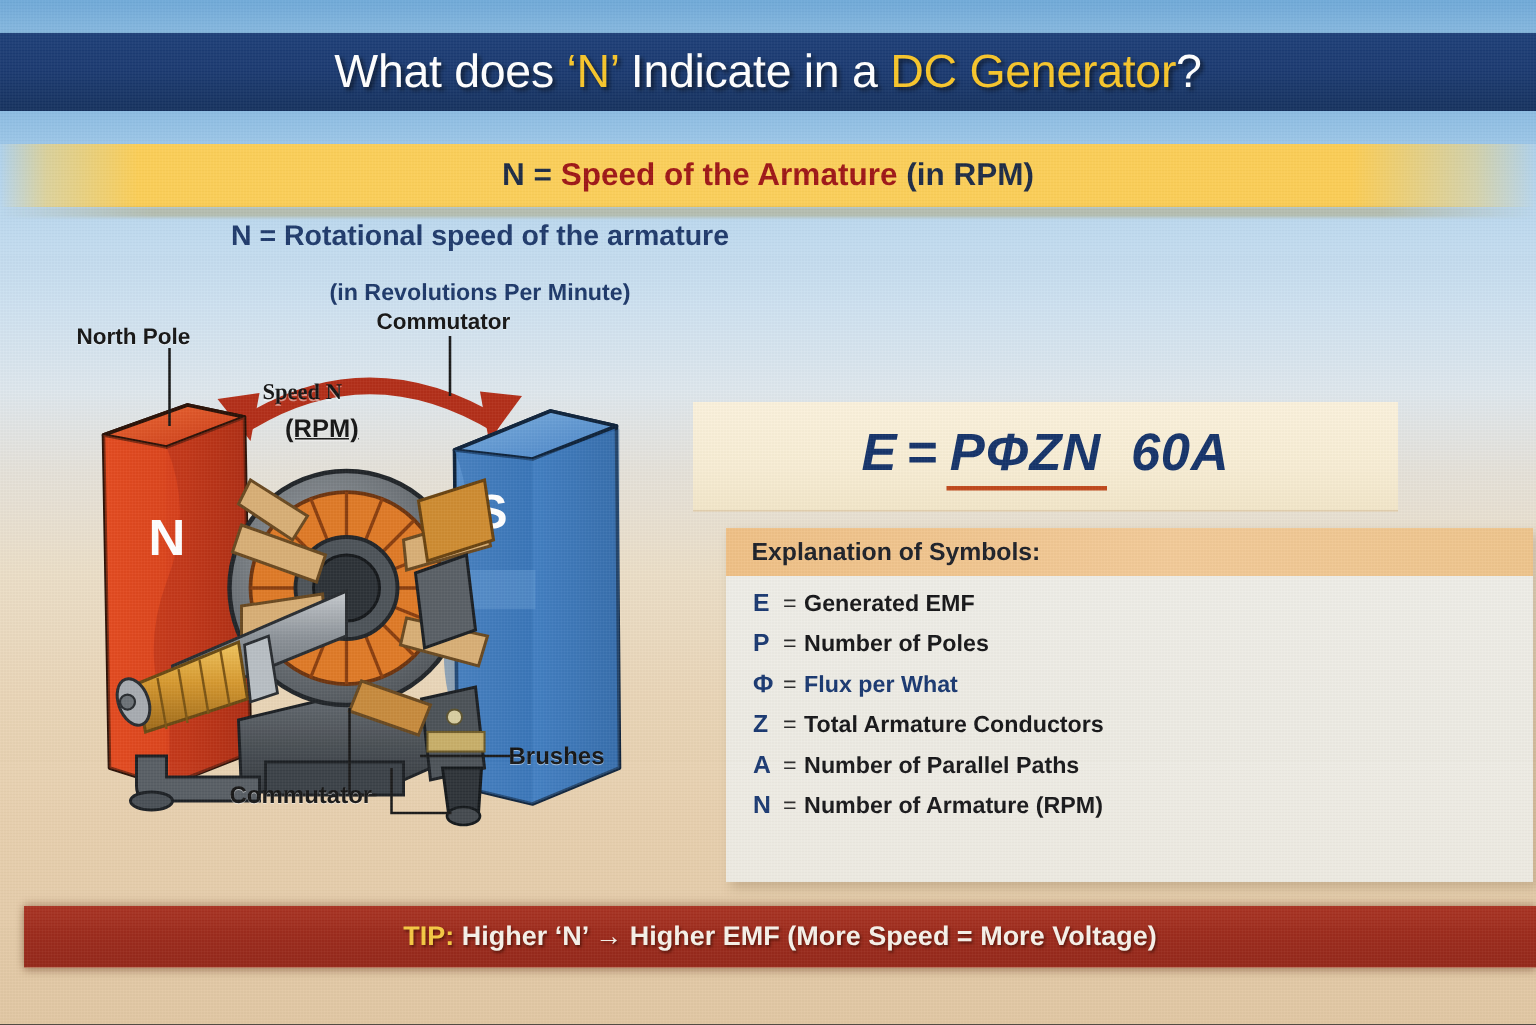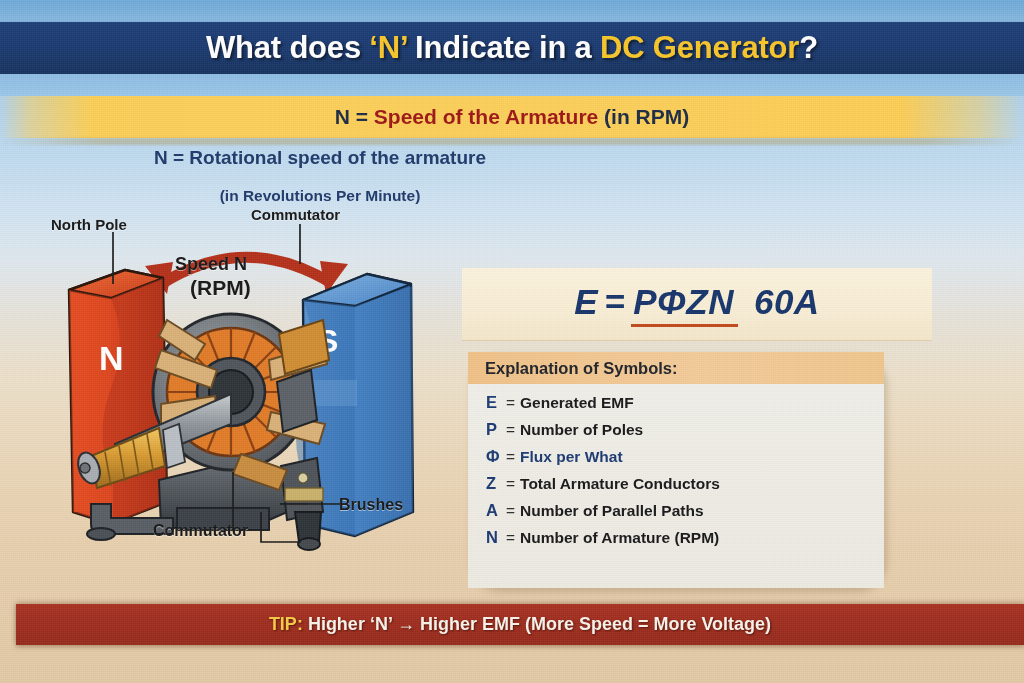--- a/index.html
+++ b/index.html
@@ -49,21 +49,21 @@
     position: absolute;
     left: 0; right: 0; top: 22px; height: 52px;
     background: linear-gradient(180deg,#1d3f78 0%,#1b3a70 50%,#16325f 100%);
     display: flex;
     align-items: center;
     justify-content: center;
     box-shadow: 0 2px 4px rgba(0,0,0,.25);
   }
   .title {
     font-size: 31px;
-    font-weight: bold;
+    font-weight: normal;
     color: #ffffff;
     letter-spacing: -.2px;
     text-shadow: 2px 2px 3px rgba(0,0,0,.55);
     white-space: nowrap;
   }
   .title .gold { color: #f7c52a; }
 
   .belowtitle {
     position: absolute;
     left: 0; right: 0; top: 74px; height: 22px;
@@ -167,24 +167,23 @@
   }
   .eq .num {
     border-bottom: 3px solid #c0491c;
     padding: 0 4px 2px 2px;
   }
   .eq .den { margin-left: 10px; }
 
   
   .symbox {
     position: absolute;
-    left: 468px; top: 352px; width: 416px; height: 236px;
+    left: 484px; top: 352px; width: 538px; height: 236px;
     background: #efece3;
     box-shadow: 3px 4px 7px rgba(120,95,60,.28);
-    border-radius: 30px;
   }
   .symhdr {
     height: 32px;
     background: linear-gradient(90deg,#f0c187 0%,#f3cb99 55%,#efc58d 100%);
     display: flex; align-items: center;
     padding-left: 17px;
     box-sizing: border-box;
   }
   .symhdr .t { font-size: 16.5px; font-weight: bold; color: #20232b; }
   .symlist {
@@ -380,22 +379,22 @@
         <path d="M178 318 L196 318"></path>
         <path d="M246 330 L206 330 L206 300"></path>
         <path d="M252 292 L286 292"></path>
         <path d="M225 292 L252 292"></path>
       </g>
     </svg>
 
     
     <div class="lbl" style="left:-4px; top:4px;">North Pole</div>
     <div class="lbl" style="left:196px; top:-6px;">Commutator</div>
-    <div class="lbl" style="left:120px; top:42px; font-size:18px;">Speed N</div>
-    <div class="lbl" style="left:135px; top:64px; font-size:21px;">(RPM)</div>
+    <div class="lbl" style="left:120px; top:42px; font-size:15px;font-family:Liberation Serif, serif;">Speed N</div>
+    <div class="lbl" style="left:135px; top:64px; font-size:17px;text-decoration:underline;">(RPM)</div>
     <div class="lbl" style="left:98px; top:310px; font-size:16px;">Commutator</div>
     <div class="lbl" style="left:284px; top:284px; font-size:16px;">Brushes</div>
   </div>
 
   <div class="eqbox">
     <div class="eq">
       <span>E</span>
       <span>=</span>
       <span class="num">PΦZN</span>
       <span class="den">60A</span>

